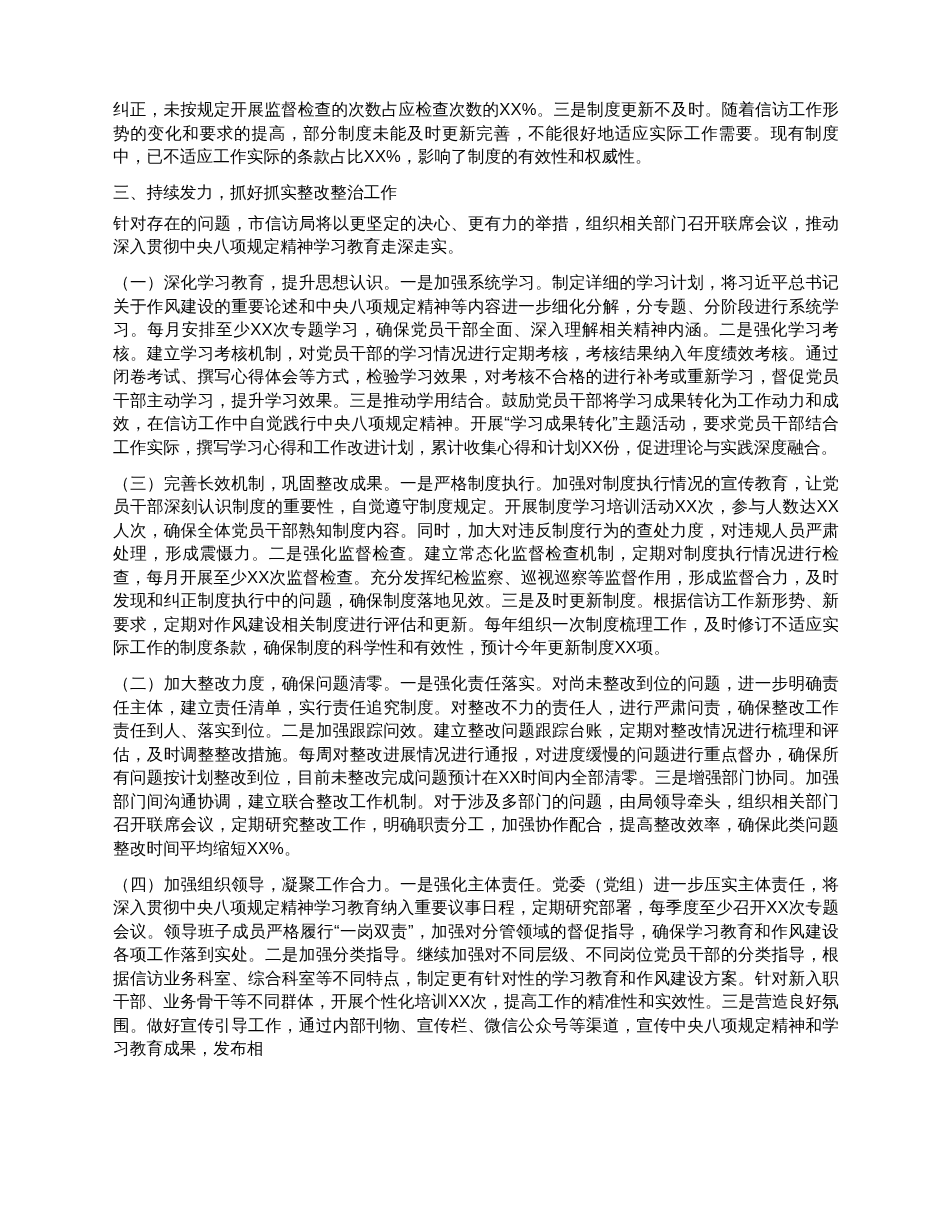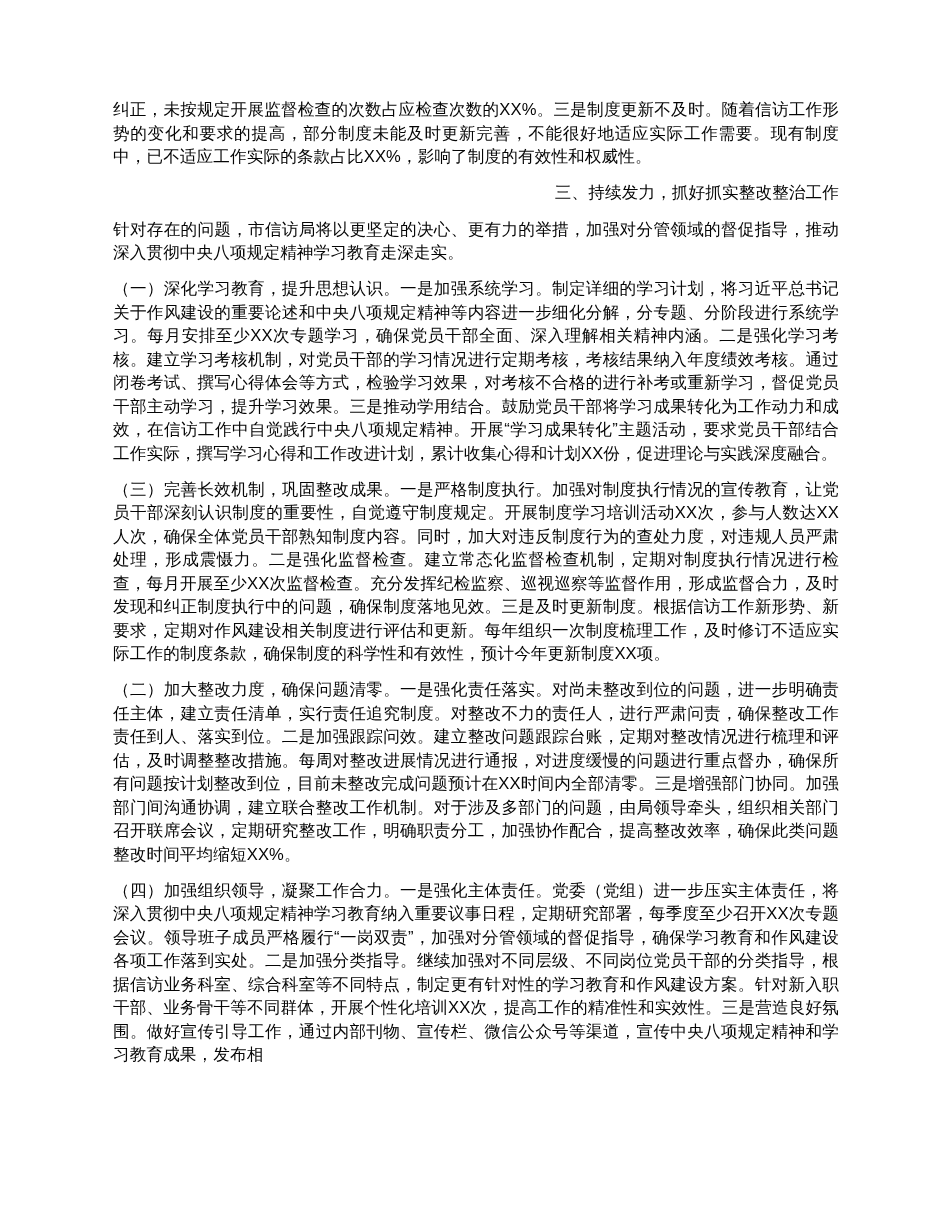--- a/index.html
+++ b/index.html
@@ -38,40 +38,40 @@
     letter-spacing: 0.12px;
     word-break: break-all;
     color: #050505;
   }
   .para:last-child {
     margin-bottom: 7px;
   }
   .heading {
     font-size: 16.6px;
     line-height: 23.5px;
-    text-align: right;
-    margin: 0 0 13px 0;
+    text-align: left;
+    margin: 0 0 7px 0;
     letter-spacing: 0.12px;
     color: #050505;
   }
   .para-clipped {
     margin-bottom: 0;
   }
 </style>
 </head>
 <body>
 
 <div class="page">
   <div class="content">
 
     <p class="para">纠正，未按规定开展监督检查的次数占应检查次数的XX%。三是制度更新不及时。随着信访工作形势的变化和要求的提高，部分制度未能及时更新完善，不能很好地适应实际工作需要。现有制度中，已不适应工作实际的条款占比XX%，影响了制度的有效性和权威性。</p>
 
     <p class="heading">三、持续发力，抓好抓实整改整治工作</p>
 
-    <p class="para">针对存在的问题，市信访局将以更坚定的决心、更有力的举措，加强对分管领域的督促指导，推动深入贯彻中央八项规定精神学习教育走深走实。</p>
+    <p class="para">针对存在的问题，市信访局将以更坚定的决心、更有力的举措，组织相关部门召开联席会议，推动深入贯彻中央八项规定精神学习教育走深走实。</p>
 
     <p class="para">（一）深化学习教育，提升思想认识。一是加强系统学习。制定详细的学习计划，将习近平总书记关于作风建设的重要论述和中央八项规定精神等内容进一步细化分解，分专题、分阶段进行系统学习。每月安排至少XX次专题学习，确保党员干部全面、深入理解相关精神内涵。二是强化学习考核。建立学习考核机制，对党员干部的学习情况进行定期考核，考核结果纳入年度绩效考核。通过闭卷考试、撰写心得体会等方式，检验学习效果，对考核不合格的进行补考或重新学习，督促党员干部主动学习，提升学习效果。三是推动学用结合。鼓励党员干部将学习成果转化为工作动力和成效，在信访工作中自觉践行中央八项规定精神。开展“学习成果转化”主题活动，要求党员干部结合工作实际，撰写学习心得和工作改进计划，累计收集心得和计划XX份，促进理论与实践深度融合。</p>
 
     <p class="para">（三）完善长效机制，巩固整改成果。一是严格制度执行。加强对制度执行情况的宣传教育，让党员干部深刻认识制度的重要性，自觉遵守制度规定。开展制度学习培训活动XX次，参与人数达XX人次，确保全体党员干部熟知制度内容。同时，加大对违反制度行为的查处力度，对违规人员严肃处理，形成震慑力。二是强化监督检查。建立常态化监督检查机制，定期对制度执行情况进行检查，每月开展至少XX次监督检查。充分发挥纪检监察、巡视巡察等监督作用，形成监督合力，及时发现和纠正制度执行中的问题，确保制度落地见效。三是及时更新制度。根据信访工作新形势、新要求，定期对作风建设相关制度进行评估和更新。每年组织一次制度梳理工作，及时修订不适应实际工作的制度条款，确保制度的科学性和有效性，预计今年更新制度XX项。</p>
 
     <p class="para">（二）加大整改力度，确保问题清零。一是强化责任落实。对尚未整改到位的问题，进一步明确责任主体，建立责任清单，实行责任追究制度。对整改不力的责任人，进行严肃问责，确保整改工作责任到人、落实到位。二是加强跟踪问效。建立整改问题跟踪台账，定期对整改情况进行梳理和评估，及时调整整改措施。每周对整改进展情况进行通报，对进度缓慢的问题进行重点督办，确保所有问题按计划整改到位，目前未整改完成问题预计在XX时间内全部清零。三是增强部门协同。加强部门间沟通协调，建立联合整改工作机制。对于涉及多部门的问题，由局领导牵头，组织相关部门召开联席会议，定期研究整改工作，明确职责分工，加强协作配合，提高整改效率，确保此类问题整改时间平均缩短XX%。</p>
 
     <p class="para para-clipped">（四）加强组织领导，凝聚工作合力。一是强化主体责任。党委（党组）进一步压实主体责任，将深入贯彻中央八项规定精神学习教育纳入重要议事日程，定期研究部署，每季度至少召开XX次专题会议。领导班子成员严格履行“一岗双责”，加强对分管领域的督促指导，确保学习教育和作风建设各项工作落到实处。二是加强分类指导。继续加强对不同层级、不同岗位党员干部的分类指导，根据信访业务科室、综合科室等不同特点，制定更有针对性的学习教育和作风建设方案。针对新入职干部、业务骨干等不同群体，开展个性化培训XX次，提高工作的精准性和实效性。三是营造良好氛围。做好宣传引导工作，通过内部刊物、宣传栏、微信公众号等渠道，宣传中央八项规定精神和学习教育成果，发布相</p>
 
   </div>

